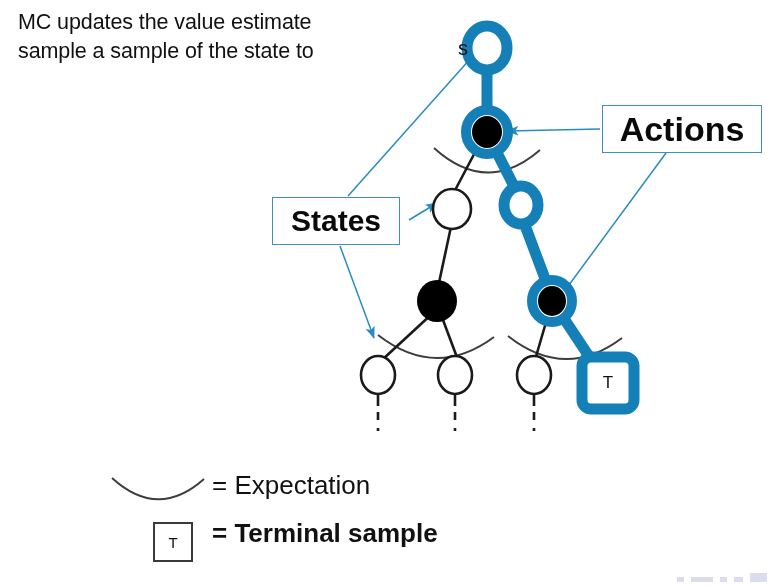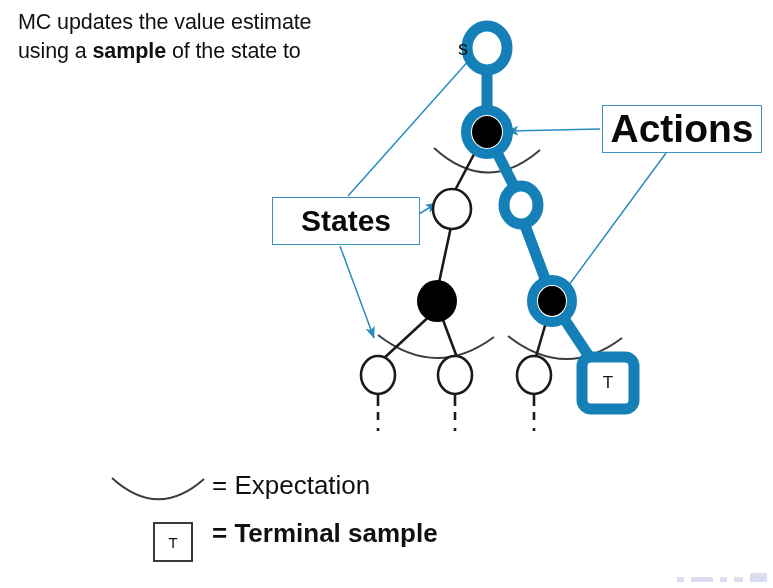--- a/index.html
+++ b/index.html
@@ -28,48 +28,48 @@
     position: absolute;
     left: 18px;
     top: 8px;
     width: 420px;
     font-size: 21.5px;
     line-height: 1.36;
     color: #111111;
     letter-spacing: -0.1px;
   }
   .caption b {
-    font-weight: bold;
+    font-weight: normal;
   }
 
   
   .callout {
     position: absolute;
     box-sizing: border-box;
     background: #ffffff;
     border: 1.6px solid #3f90c0;
     display: flex;
     align-items: center;
     justify-content: center;
     font-weight: bold;
     color: #0a0a0a;
   }
   #callout-states {
     left: 272px;
     top: 197px;
-    width: 148px;
+    width: 128px;
     height: 48px;
     font-size: 30px;
   }
   #callout-actions {
     left: 602px;
     top: 105px;
     width: 160px;
     height: 48px;
-    font-size: 39px;
+    font-size: 34px;
   }
 
   
   .legend-row {
     position: absolute;
     display: flex;
     align-items: flex-start;
   }
   #legend-expectation { left: 108px; top: 470px; }
   #legend-terminal    { left: 108px; top: 518px; }
@@ -131,21 +131,21 @@
   }
 </style>
 </head>
 <body>
 
 <div id="slide">
 
   <div class="caption">
     <span>MC updates the value estimate</span>
     <br>
-    <span>using a </span><b>sample</b><span> of the state to</span>
+    <span>sample a </span><b>sample</b><span> of the state to</span>
     <br>
   </div>
 
   <svg class="diagram-svg" viewBox="0 0 773 588">
     <defs>
       <marker id="arrowblue" markerWidth="9" markerHeight="9" refX="7.5" refY="3.2" orient="auto" markerUnits="strokeWidth">
         <path d="M0,0 L8,3.2 L0,6.4 L1.8,3.2 z" fill="#2a8cbe"></path>
       </marker>
     </defs>
 

